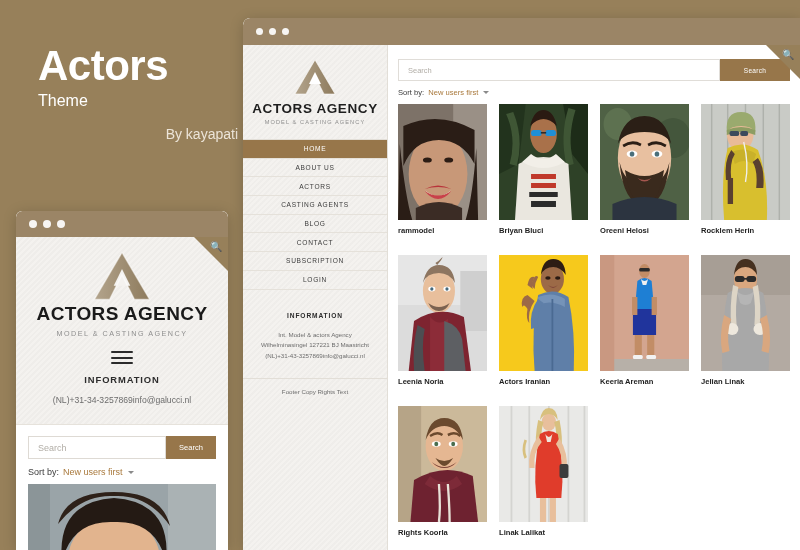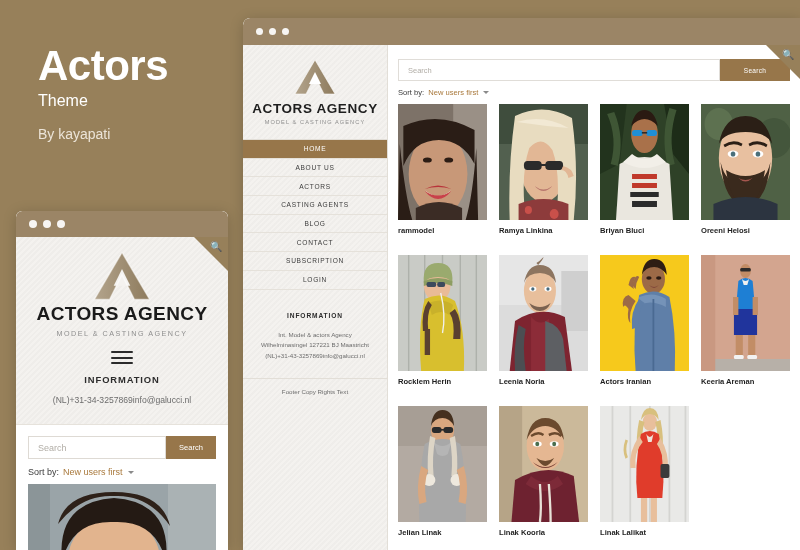--- a/index.html
+++ b/index.html
@@ -29,20 +29,21 @@
   .promo-sub {
     font-size: 16px;
     font-weight: 300;
     margin-top: 4px;
     color: #ffffff;
   }
   .promo-author {
     font-size: 14px;
     margin-top: 16px;
     color: #ece4d8;
+    text-align: right;
   }
 
   
   .chrome-bar {
     background: #9b8566;
     display: flex;
     align-items: center;
     padding-left: 13px;
     gap: 6px;
   }
@@ -369,40 +370,20 @@
               <path d="M30 85 q15 -7 30 0 q-15 -4 -30 0" fill="#b8333a"></path>
               <path d="M30 87 q15 16 30 0 q-15 9 -30 0" fill="#c8414a"></path>
               <ellipse cx="33" cy="56" rx="5" ry="2.6" fill="#2c1c14"></ellipse>
               <ellipse cx="57" cy="56" rx="5" ry="2.6" fill="#2c1c14"></ellipse>
               <path d="M20 104 q26 -12 52 0 l0 12 l-52 0 Z" fill="#3b2c25"></path>
             </svg>
           </div>
           <div class="card-name">rammodel</div>
         </div>
 
-        <div class="card">
-          <div class="thumb">
-            <svg viewBox="0 0 100 116" preserveAspectRatio="none">
-              <rect width="100" height="116" fill="#52604f"></rect>
-              <rect width="100" height="40" fill="#3f4d3d"></rect>
-              <ellipse cx="50" cy="62" rx="26" ry="36" fill="#e2b795"></ellipse>
-              <path d="M18 12 q32 -14 64 2 q8 52 2 102 l-20 0 q6 -46 -4 -70 q-12 -16 -26 -2 q-10 26 -4 72 l-18 0 q-2 -54 6 -104 Z" fill="#e8dcc0"></path>
-              <path d="M20 18 q30 -8 58 6 q-28 -2 -58 -6" fill="#f2e9d4"></path>
-              <rect x="28" y="57" width="20" height="9" rx="4" fill="#2b2b2b"></rect>
-              <rect x="52" y="57" width="20" height="9" rx="4" fill="#2b2b2b"></rect>
-              <rect x="46" y="60" width="8" height="2" fill="#2b2b2b"></rect>
-              <path d="M40 82 q10 7 20 0 q-10 10 -20 0" fill="#b9786e"></path>
-              <path d="M22 100 q28 -10 56 0 l0 16 l-56 0 Z" fill="#8d3b3b"></path>
-              <circle cx="33" cy="106" r="4" fill="#c9504a"></circle>
-              <circle cx="62" cy="110" r="5" fill="#c9504a"></circle>
-              <path d="M72 62 q10 2 12 10 l-6 2 q-2 -8 -8 -8 Z" fill="#e2b795"></path>
-            </svg>
-          </div>
-          <div class="card-name">Ramya Linkina</div>
-        </div>
 
 
         <div class="card">
           <div class="thumb">
             <svg viewBox="0 0 100 116" preserveAspectRatio="none">
               <rect width="100" height="116" fill="#2e4127"></rect>
               <path d="M0 0 l30 0 l-8 60 l-22 10 Z" fill="#22331d"></path>
               <path d="M72 0 l28 0 l0 70 l-18 -20 Z" fill="#1d2c18"></path>
               <path d="M8 10 q12 24 4 50 l8 2 q8 -28 -4 -54 Z" fill="#3f5635"></path>
               <path d="M86 6 q-10 28 -2 54 l-8 2 q-8 -30 2 -58 Z" fill="#3f5635"></path>
@@ -573,21 +554,21 @@
               <circle cx="62" cy="38" r="2.2" fill="#4a6e4e"></circle>
               <path d="M36 30 q8 -5 14 -1 M56 29 q8 -4 14 1" stroke="#6b4a2e" stroke-width="2.6" fill="none"></path>
               <path d="M42 52 q10 6 20 0 q-6 8 -10 8 q-4 0 -10 -8 Z" fill="#6b4a2e"></path>
               <path d="M38 56 q14 10 28 0 q-6 6 -14 6 q-8 0 -14 -6 Z" fill="#7a4236"></path>
               <path d="M18 74 q34 -18 66 -4 l6 46 l-76 0 Z" fill="#6e2230"></path>
               <path d="M36 70 q16 12 30 0 l6 8 q-20 14 -42 0 Z" fill="#7d2a38"></path>
               <path d="M46 78 q2 24 0 38" stroke="#e8e2d8" stroke-width="2.6" fill="none"></path>
               <path d="M56 78 q2 24 2 38" stroke="#e8e2d8" stroke-width="2.6" fill="none"></path>
             </svg>
           </div>
-          <div class="card-name">Linak Koorla</div>
+          <div class="card-name">Rights Koorla</div>
         </div>
 
         <div class="card">
           <div class="thumb">
             <svg viewBox="0 0 100 116" preserveAspectRatio="none">
               <rect width="100" height="116" fill="#e9e9e7"></rect>
               <g stroke="#d4d4d1" stroke-width="2">
                 <line x1="14" y1="0" x2="14" y2="116"></line>
                   <line x1="34" y1="0" x2="34" y2="116"></line>
                 <line x1="56" y1="0" x2="56" y2="116"></line>

